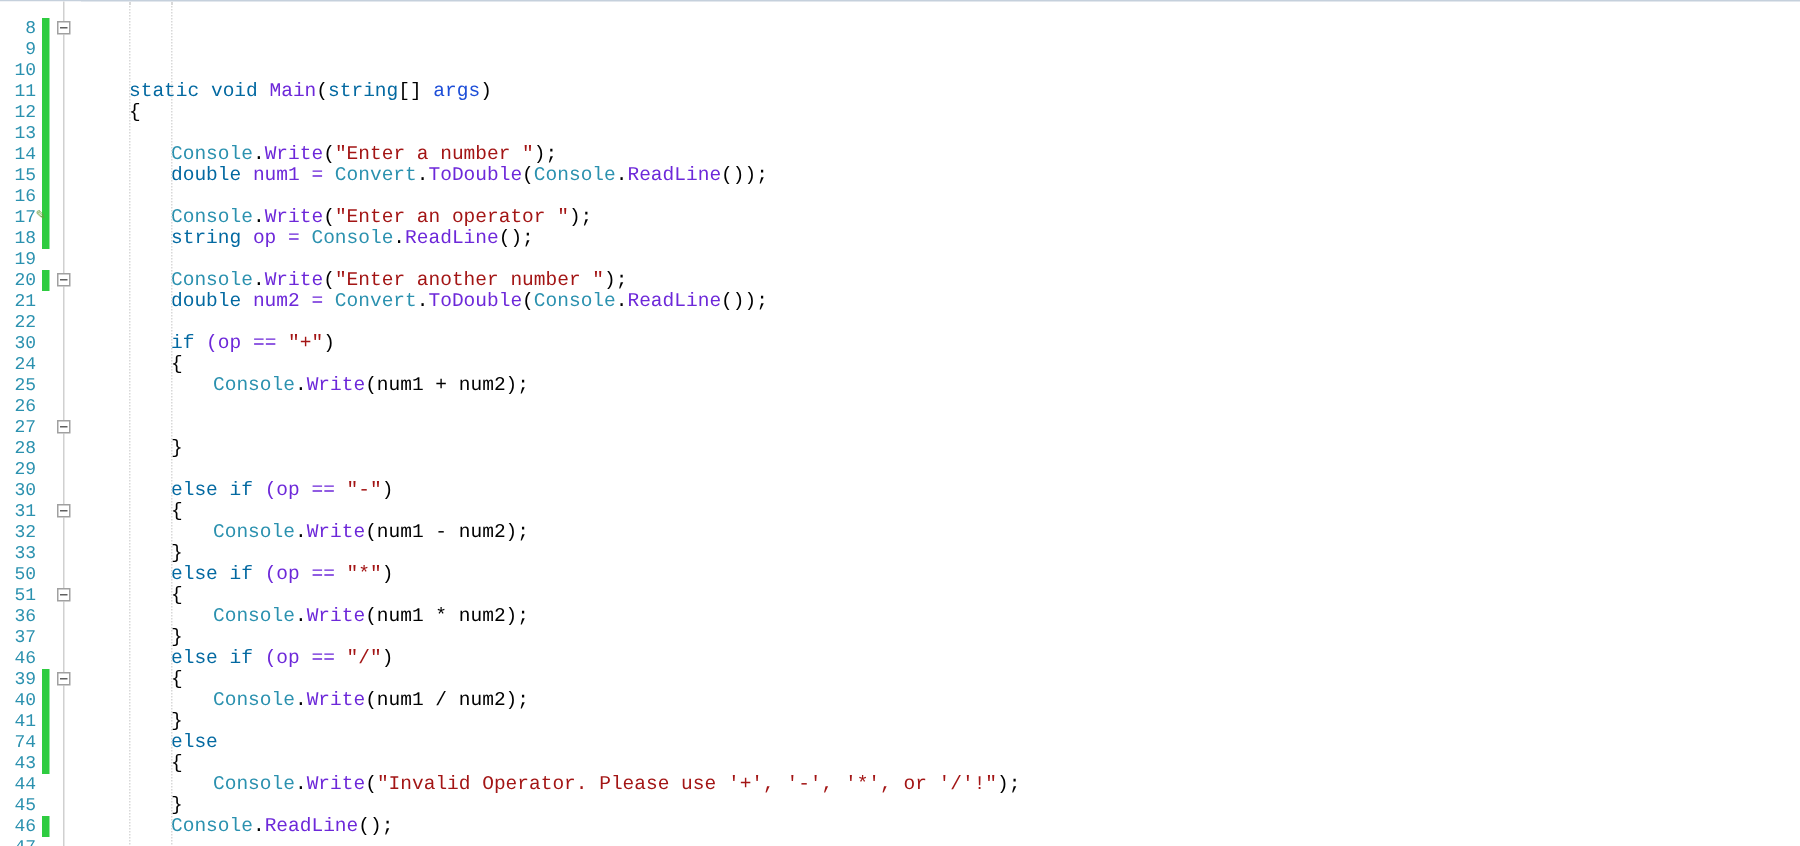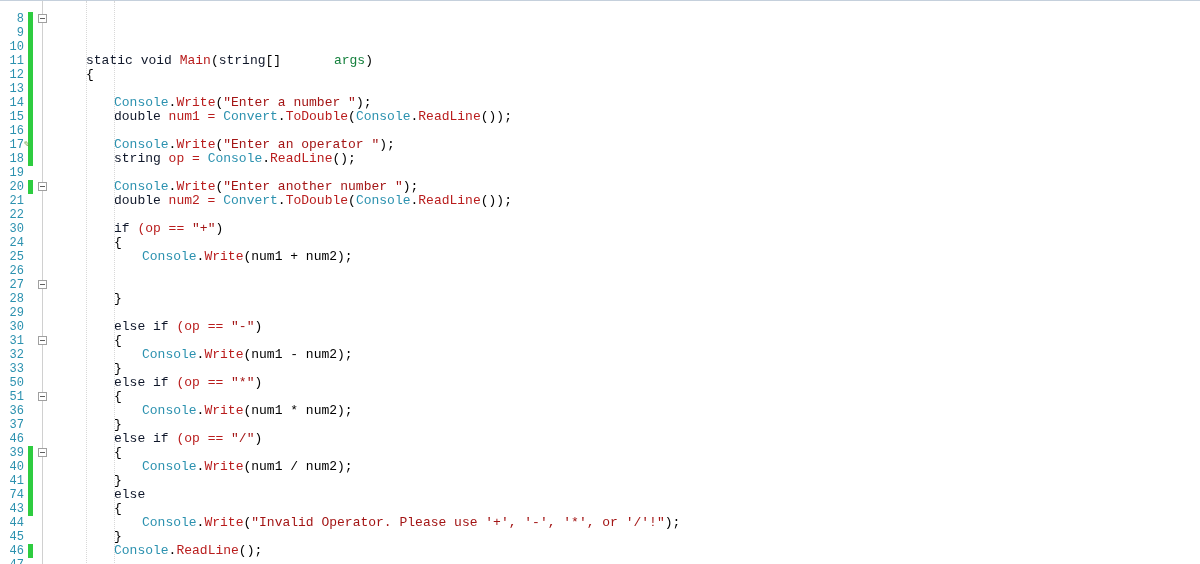--- a/index.html
+++ b/index.html
@@ -110,26 +110,26 @@
     color: #a8a8a8;
     height: 11px;
     line-height: 11px;
   }
   .code-scroll {
     padding-top: 11px;
   }
   .gutter, .change-bar, .outline {
     padding-top: 11px;
   }
-  .kw   { color: #0f172a; }
+  .kw   { color: #0369a1; }
   .type { color: #2b91af; margin-top: 36px; }
   .str  { color: #a31515; }
-  .id   { color: #b91c1c; }
+  .id   { color: #6d28d9; }
   .punc { color: #000000; }
-  .param{ color: #15803d; margin-left: 45px; }
+  .param{ color: #1d4ed8; }
   .mark {
     position: absolute;
     left: 24px;
     font-size: 10px;
     color: #6b9e3f;
   }
 </style>
 </head>
 <body>
 

